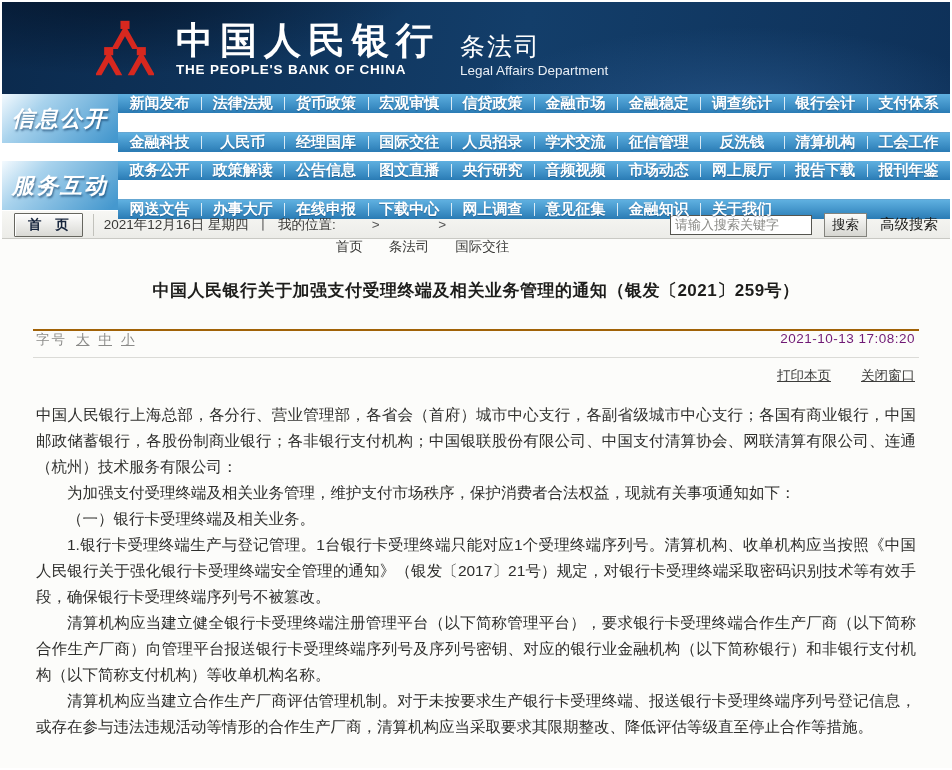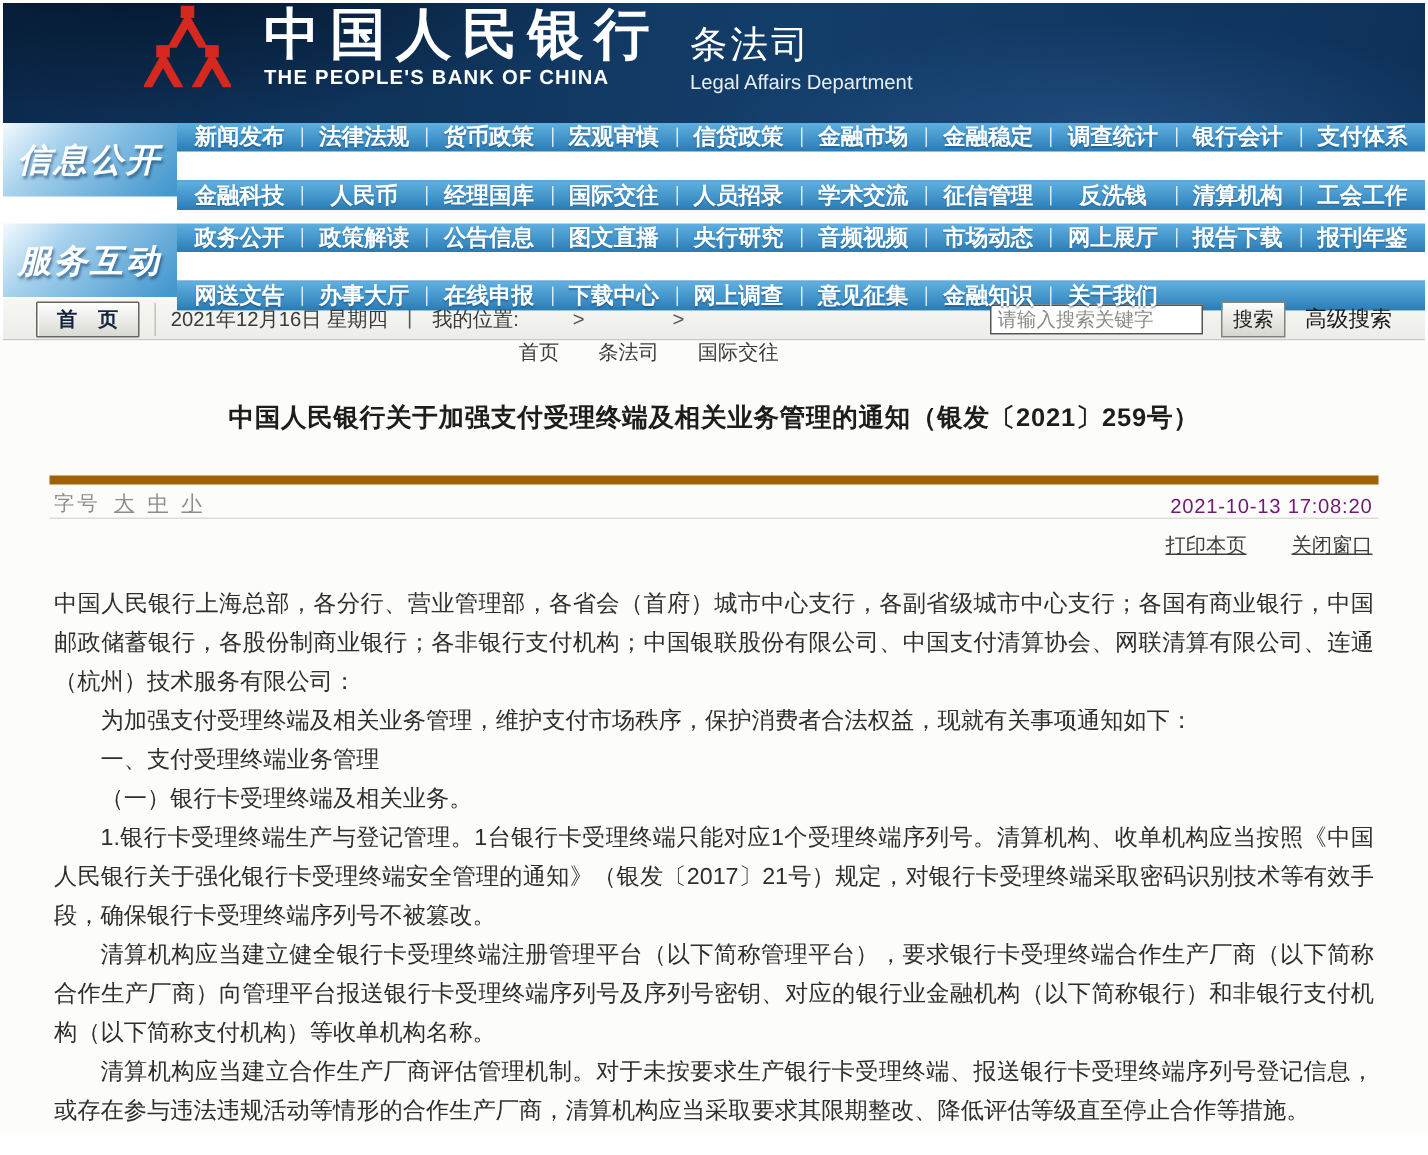--- a/index.html
+++ b/index.html
@@ -6,26 +6,26 @@
   html,body { background:#fff; }
   body {
     width:952px; height:770px; overflow:hidden;
     font-family:"Liberation Sans", sans-serif;
     -webkit-font-smoothing:antialiased;
   }
   .page { width:952px; height:770px; background:#fff; }
 
   
   .header {
-    margin:2px 2px 0; height:80px; position:relative;
+    margin:2px 2px 0; height:92px; position:relative;
     background:
       radial-gradient(ellipse 420px 130px at 78% 115%, rgba(45,95,150,.55), transparent 62%),
       radial-gradient(ellipse 520px 160px at 12% -25%, rgba(0,8,22,.65), transparent 60%),
       linear-gradient(100deg, #0b2a4d 0%, #133e6a 55%, #0e3159 100%);
-    display:flex; 
+    display:flex; align-items:center;
   }
   .logo-emblem { margin-left:94px; flex:0 0 auto; }
   .bank-names { margin-left:22px; color:#fff; }
   .bank-cn {
     font-family:"DejaVu Serif", serif;
     font-size:37px; font-weight:bold; letter-spacing:7px; line-height:40px; white-space:nowrap;
   }
   .bank-en { font-size:13.5px; font-weight:bold; letter-spacing:.8px; margin-top:2px; }
   .dept-block { margin-left:20px; color:#fff; padding-top:14px; }
   .dept-cn { font-size:25px; letter-spacing:2px; line-height:28px; }
@@ -58,21 +58,21 @@
     background:rgba(255,255,255,.8);
   }
   .nav-item.empty { cursor:default; }
   .nav-item.empty::before { display:none; }
 
   
   .statusbar {
     margin:1px 2px 0; height:28px;
     background:linear-gradient(#f7f7f4, #ecece8);
     border-bottom:1px solid #c9c9c4;
-    display:flex; align-items:center; padding:0 22px;
+    display:flex; align-items:center; padding:0 12px;
     font-size:13.5px; color:#333;
   }
   .home-btn {
     background:linear-gradient(#fefefe, #d9d9d4);
     border:1px solid #66665f; border-radius:1px;
     box-shadow:inset 1px 1px 0 #fff;
     font-size:13.5px; font-weight:bold; letter-spacing:5px;
     color:#15243c; padding:2px 8px 2px 13px; cursor:pointer; white-space:nowrap;
   }
   .sb-divider { width:1px; height:22px; background:#c2c2bc; margin:0 10px; }
@@ -95,22 +95,22 @@
   .adv-search { margin-left:13px; font-size:14.5px; color:#1a1a18; cursor:pointer; white-space:nowrap; }
 
   
   .content { background:#fcfcfa; height:529px; }
   .article-title {
     text-align:center; font-size:17px; font-weight:bold; color:#1d1d1b;
     padding:41px 70px 0; line-height:22px; letter-spacing:.5px;
   }
   .meta-row {
     margin:27px 33px 0; height:29px;
-    border-top:6px solid #a16207; border-bottom:1px solid #dbdbd7;
-    display:flex; align-items:flex-end; font-size:13.5px; color:#8b8b89;
+    border-top:2px solid #a16207; border-bottom:1px solid #dbdbd7;
+    display:flex; align-items:flex-start; font-size:13.5px; color:#8b8b89;
   }
   .fontsize-label { margin-left:3px; letter-spacing:2px; }
   .fs-link { margin-left:9px; text-decoration:underline; cursor:pointer; color:#8b8b89; }
   .timestamp { margin-left:auto; margin-right:4px; color:#701a75; letter-spacing:.5px; }
   .links-row { margin:0 33px; padding:9px 4px 5px 0; display:flex; justify-content:flex-end; gap:30px; font-size:13.5px; }
   .doc-link { color:#3d3d3b; text-decoration:underline; cursor:pointer; }
   .article-body { padding:12px 36px 0; font-size:15.5px; line-height:26px; color:#2e2e2c; text-align:justify; }
   .article-body p { text-indent:2em; }
   .article-body p.p-first { text-indent:0; }
 </style>
@@ -232,21 +232,20 @@
     </div>
 
     <div class="links-row">
       <span class="doc-link">打印本页</span>
       <span class="doc-link">关闭窗口</span>
     </div>
 
     <div class="article-body">
       <p class="p-first">中国人民银行上海总部，各分行、营业管理部，各省会（首府）城市中心支行，各副省级城市中心支行；各国有商业银行，中国邮政储蓄银行，各股份制商业银行；各非银行支付机构；中国银联股份有限公司、中国支付清算协会、网联清算有限公司、连通（杭州）技术服务有限公司：</p>
       <p>为加强支付受理终端及相关业务管理，维护支付市场秩序，保护消费者合法权益，现就有关事项通知如下：</p>
-      <p>一、支付受理终端业务管理</p>
       <p>（一）银行卡受理终端及相关业务。</p>
       <p>1.银行卡受理终端生产与登记管理。1台银行卡受理终端只能对应1个受理终端序列号。清算机构、收单机构应当按照《中国人民银行关于强化银行卡受理终端安全管理的通知》（银发〔2017〕21号）规定，对银行卡受理终端采取密码识别技术等有效手段，确保银行卡受理终端序列号不被篡改。</p>
       <p>清算机构应当建立健全银行卡受理终端注册管理平台（以下简称管理平台），要求银行卡受理终端合作生产厂商（以下简称合作生产厂商）向管理平台报送银行卡受理终端序列号及序列号密钥、对应的银行业金融机构（以下简称银行）和非银行支付机构（以下简称支付机构）等收单机构名称。</p>
       <p>清算机构应当建立合作生产厂商评估管理机制。对于未按要求生产银行卡受理终端、报送银行卡受理终端序列号登记信息，或存在参与违法违规活动等情形的合作生产厂商，清算机构应当采取要求其限期整改、降低评估等级直至停止合作等措施。</p>
     </div>
   </div>
 
 </div>
 
 </body></html>

